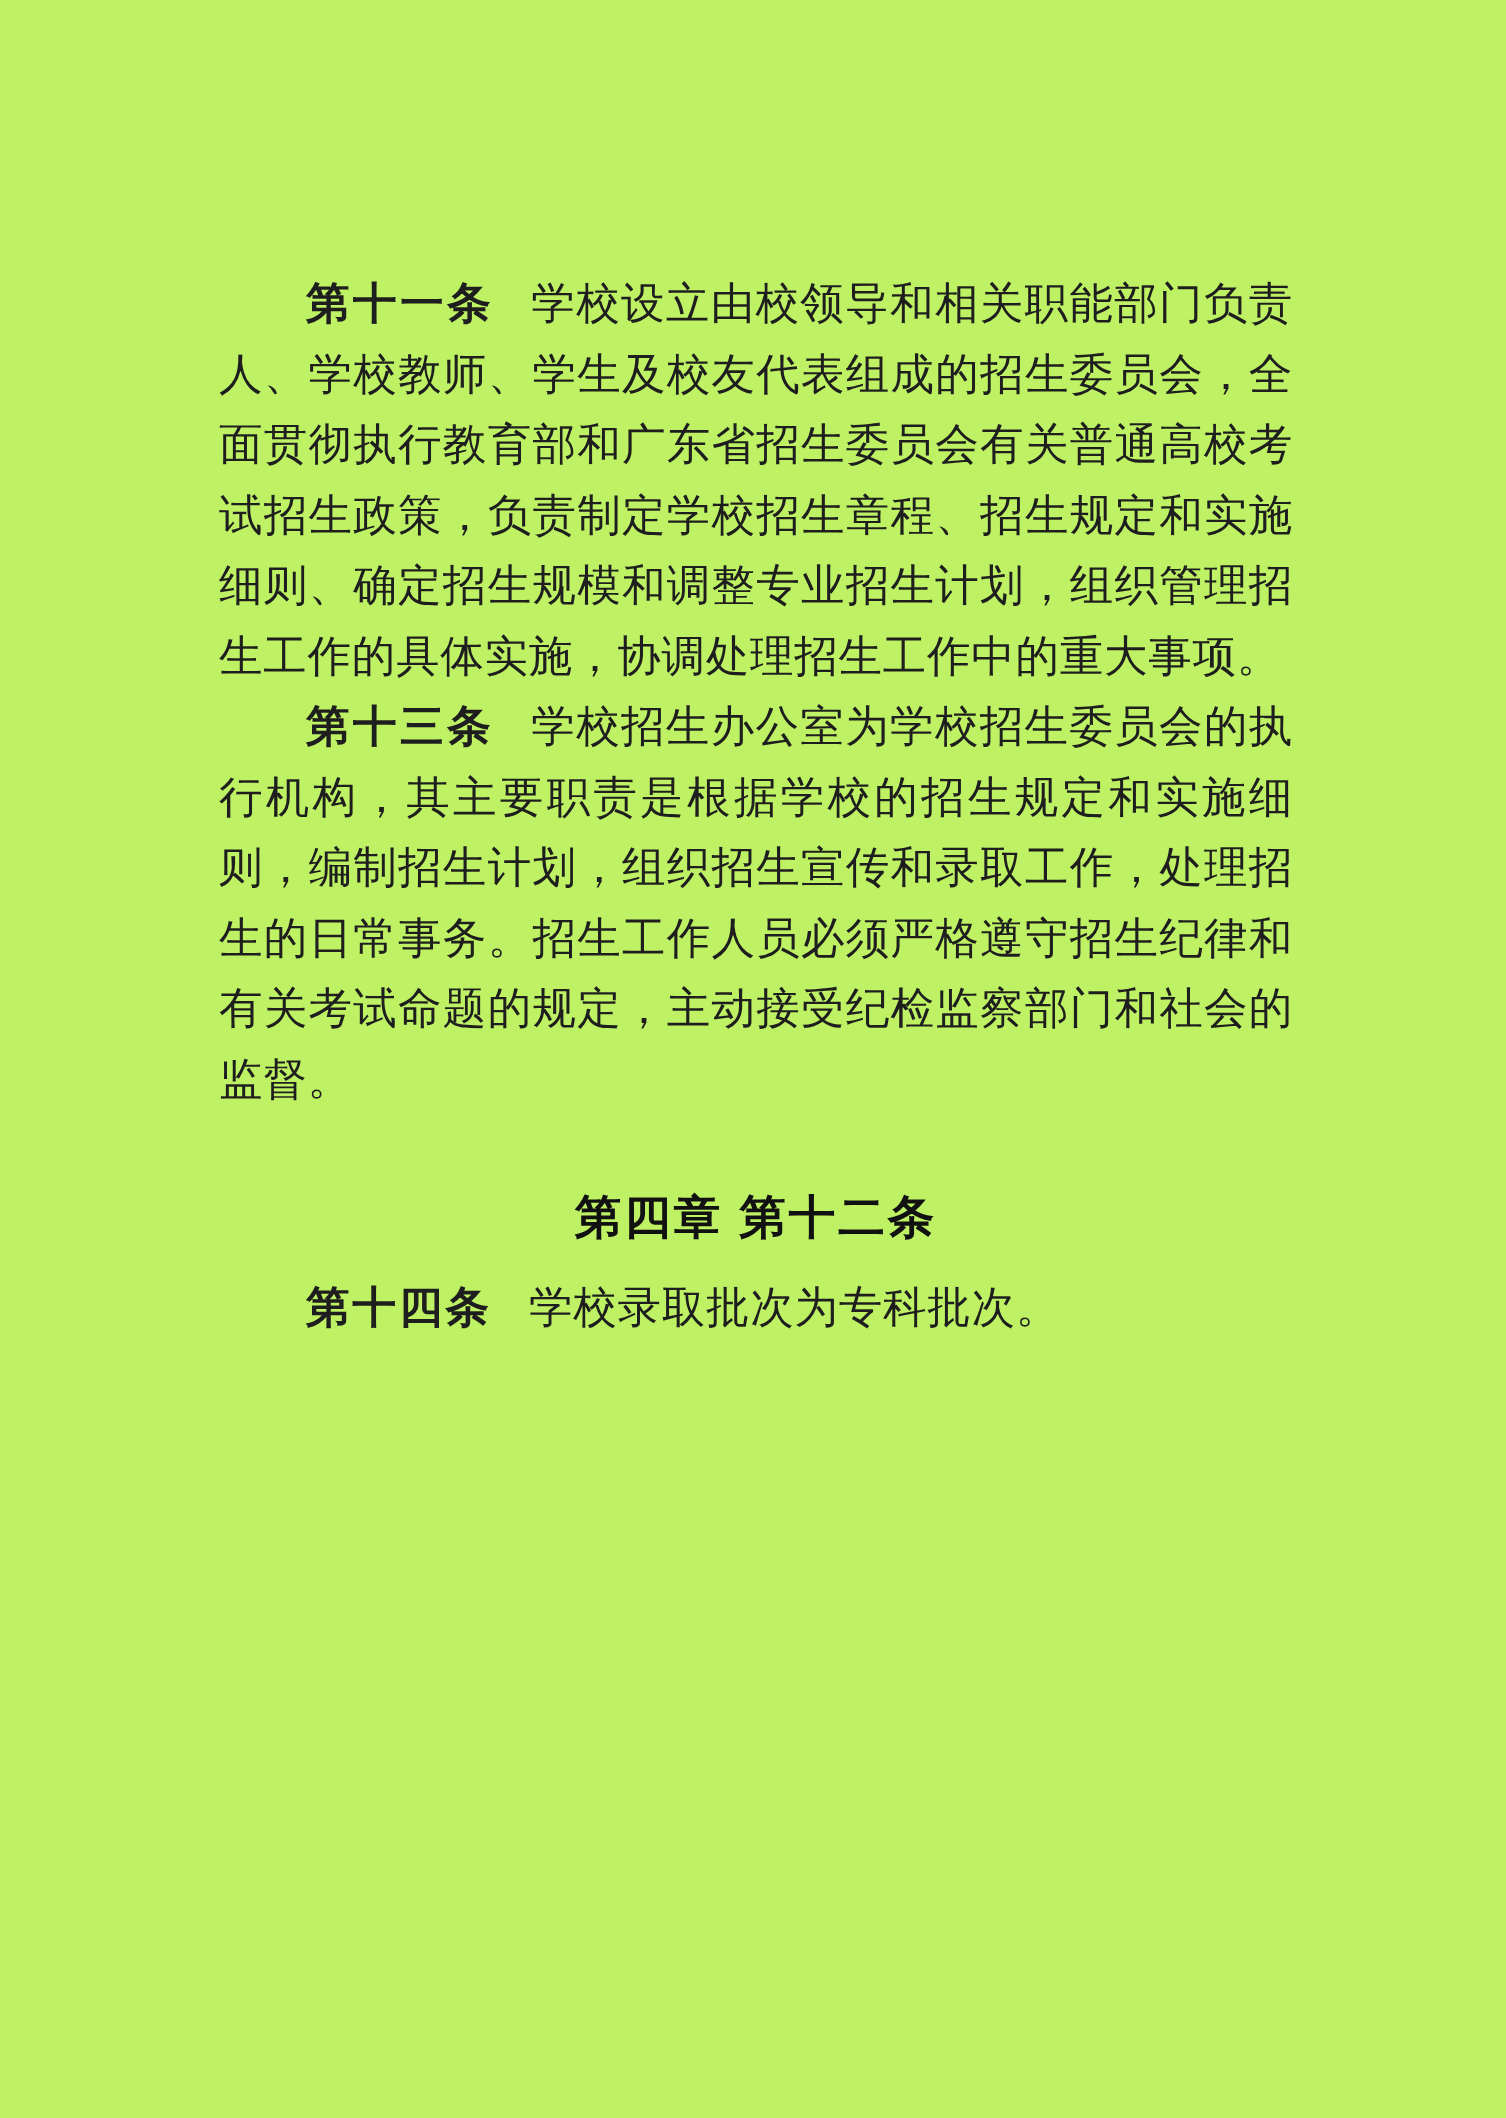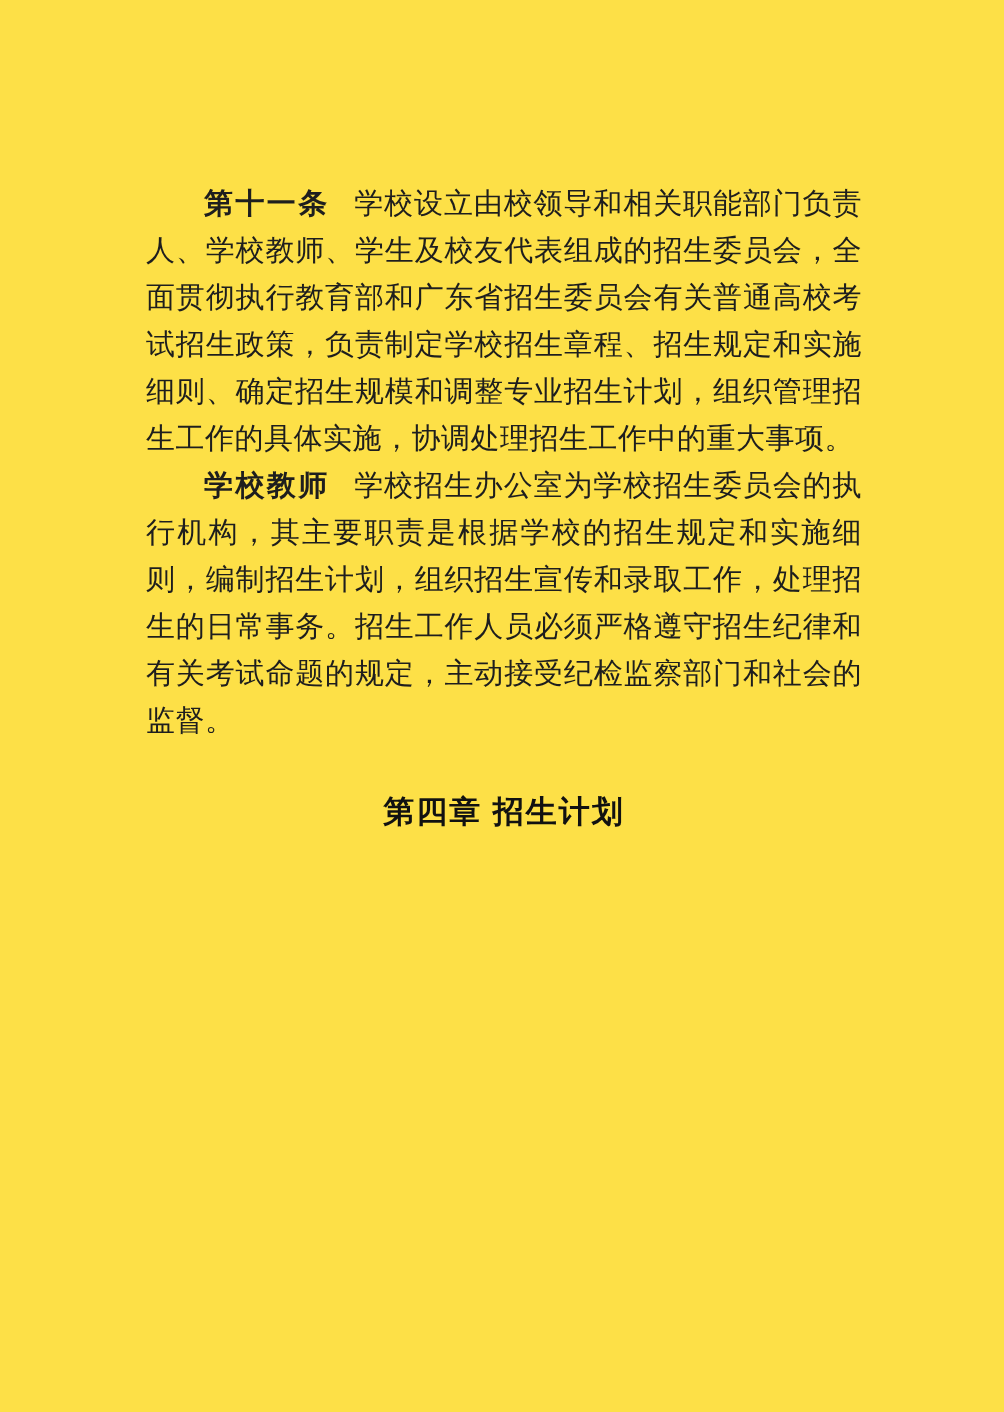--- a/index.html
+++ b/index.html
@@ -5,21 +5,21 @@
   html, body {
     margin: 0;
     padding: 0;
     background: #e8e8e8;
   }
   .page {
     position: relative;
     width: 1004px;
     height: 1412px;
     margin: 0 auto;
-    background: #fde047;
+    background: #bef264;
     overflow: hidden;
   }
   .body-text {
     position: absolute;
     top: 180px;
     left: 146px;
     width: 716px;
     font-family: "Liberation Serif", "DejaVu Serif", serif;
     font-size: 29px;
     line-height: 47px;
@@ -50,21 +50,22 @@
   }
 </style>
 </head>
 <body>
 
 <div class="page">
   <div class="body-text">
 
     <p class="para"><b class="article-label">第十一条</b><span class="article-text">学校设立由校领导和相关职能部门负责人、学校教师、学生及校友代表组成的招生委员会，全面贯彻执行教育部和广东省招生委员会有关普通高校考试招生政策，负责制定学校招生章程、招生规定和实施细则、确定招生规模和调整专业招生计划，组织管理招生工作的具体实施，协调处理招生工作中的重大事项。</span></p>
 
-    <p class="para"><b class="article-label">学校教师</b><span class="article-text">学校招生办公室为学校招生委员会的执行机构，其主要职责是根据学校的招生规定和实施细则，编制招生计划，组织招生宣传和录取工作，处理招生的日常事务。招生工作人员必须严格遵守招生纪律和有关考试命题的规定，主动接受纪检监察部门和社会的监督。</span></p>
+    <p class="para"><b class="article-label">第十三条</b><span class="article-text">学校招生办公室为学校招生委员会的执行机构，其主要职责是根据学校的招生规定和实施细则，编制招生计划，组织招生宣传和录取工作，处理招生的日常事务。招生工作人员必须严格遵守招生纪律和有关考试命题的规定，主动接受纪检监察部门和社会的监督。</span></p>
 
 
-    <h2 class="chapter-heading">第四章 招生计划</h2>
+    <h2 class="chapter-heading">第四章 第十二条</h2>
 
+    <p class="para"><b class="article-label">第十四条</b><span class="article-text">学校录取批次为专科批次。</span></p>
 
 
   </div>
 </div>
 
 </body></html>

